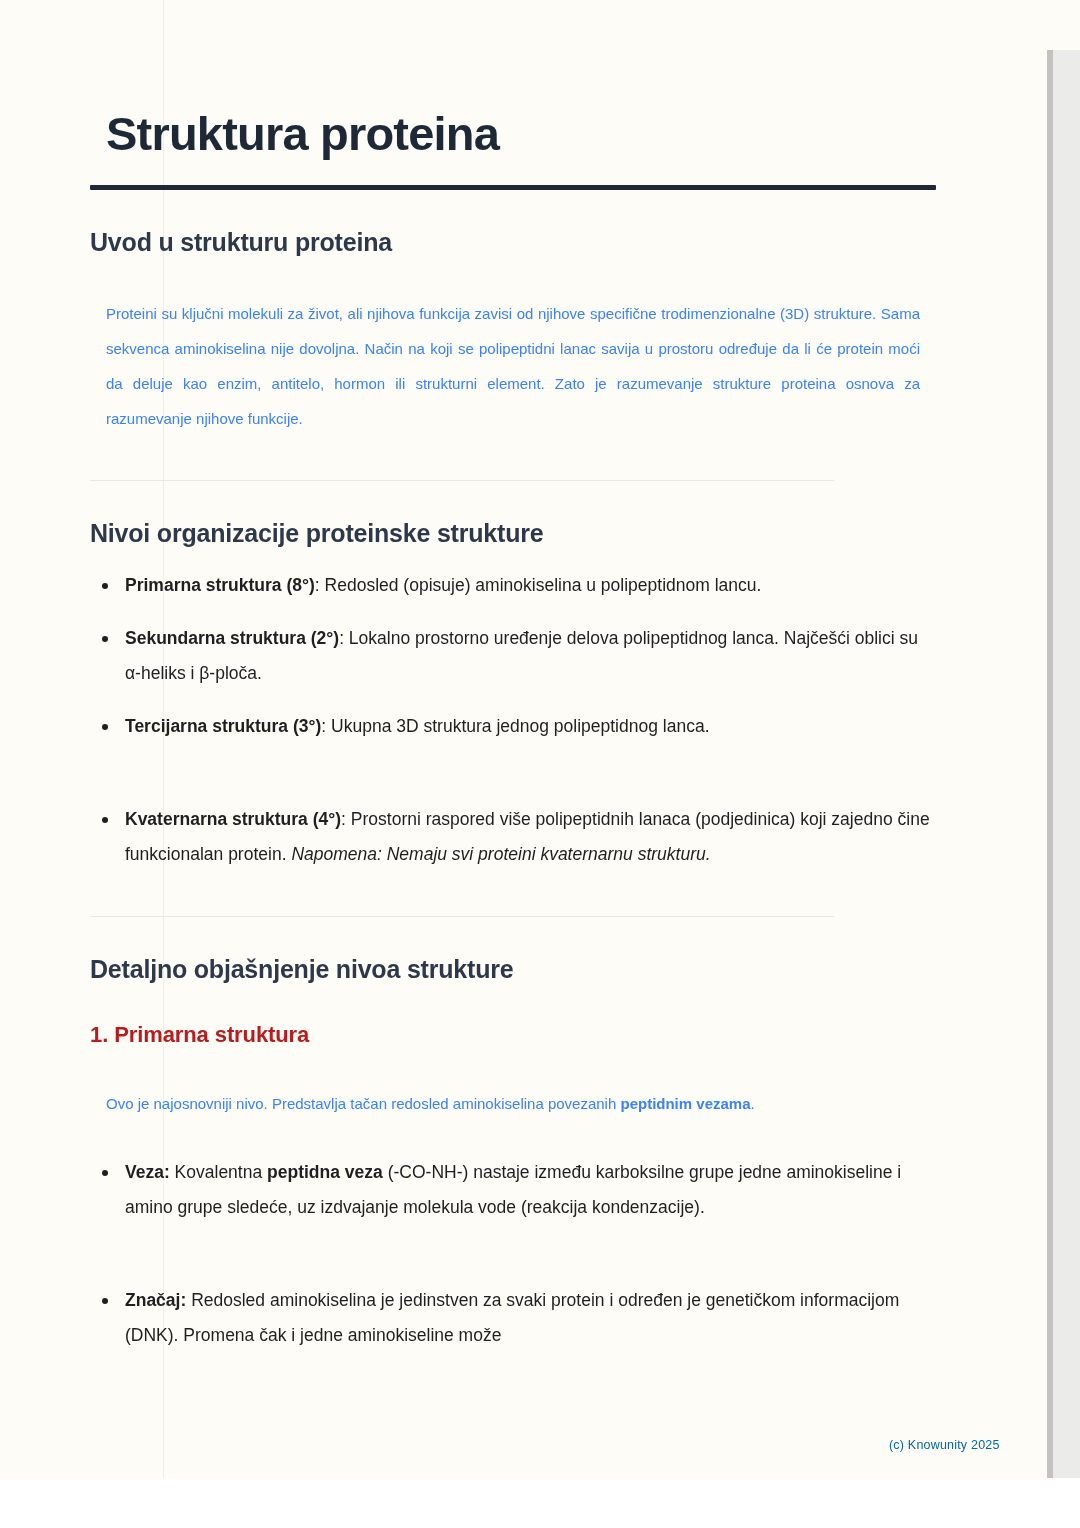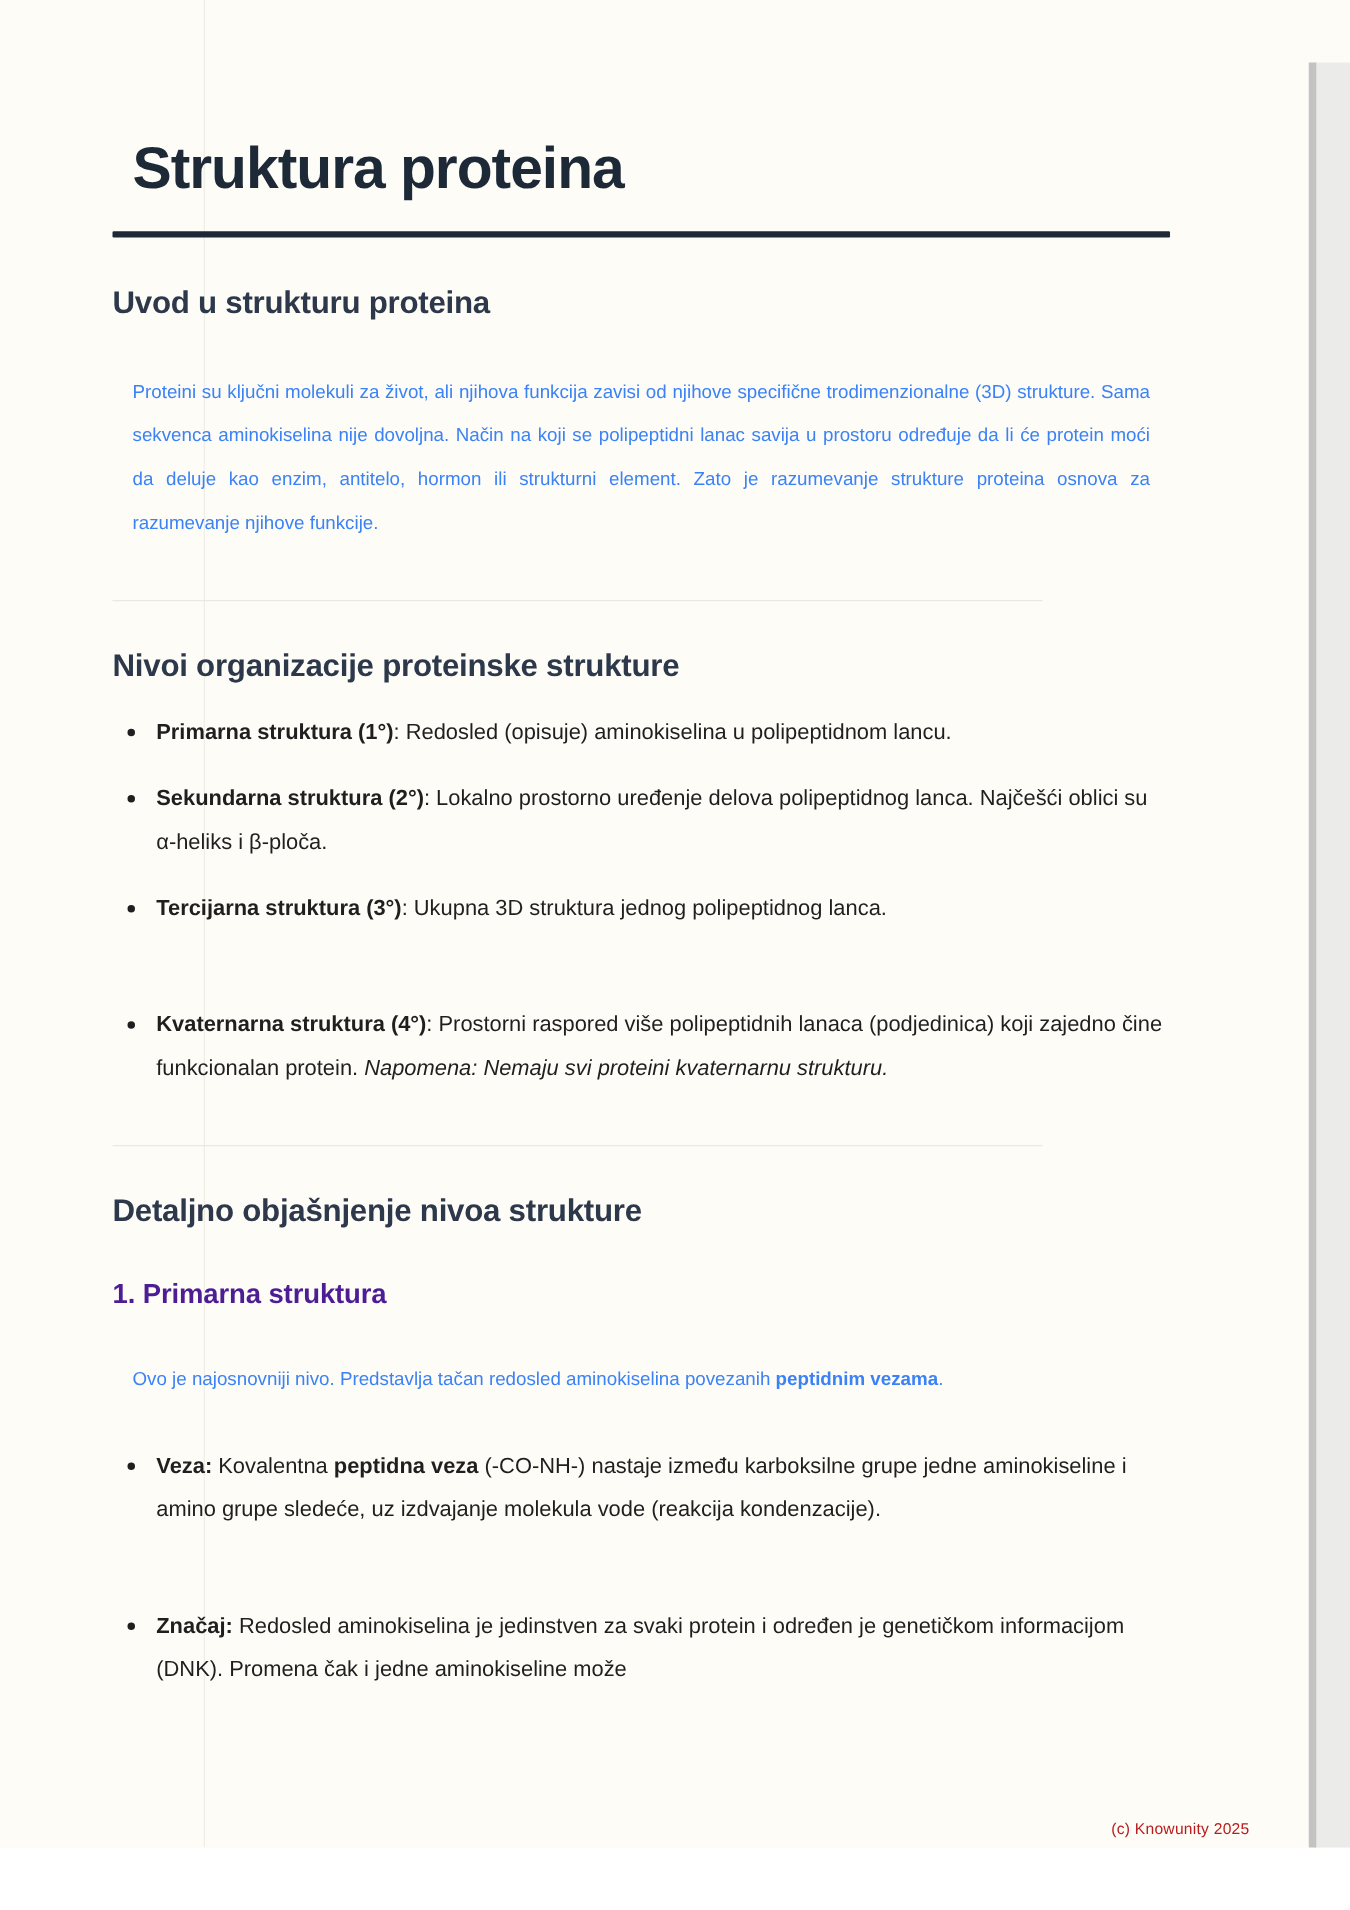--- a/index.html
+++ b/index.html
@@ -74,21 +74,21 @@
     letter-spacing: -0.2px;
     color: #2d394b;
   }
   h3.sub-heading {
     margin: 0;
     padding-top: 36px;
     font-size: 22px;
     line-height: 1.3;
     font-weight: 700;
     letter-spacing: -0.1px;
-    color: #4c1d95;
+    color: #b91c1c;
   }
 
   
   p.body-text {
     margin: 16px;
     padding-top: 22px;
     font-size: 15px;
     line-height: 35px;
     color: #3b82f6;
     text-align: justify;
@@ -137,24 +137,23 @@
     background: #eae8e2;
   }
 
   
   #watermark {
     position: absolute;
     left: 889px;
     top: 1438px;
     font-size: 12.5px;
     letter-spacing: 0.2px;
-    color: #b91c1c;
+    color: #0369a1;
     white-space: nowrap;
     pointer-events: none;
-    margin-top: 18px;
   }
 
   
   #scrollbar-track {
     position: absolute;
     right: 0;
     top: 50px;
     width: 27px;
     height: 1428px;
     background: #ebebe9;
@@ -183,21 +182,21 @@
 
     <h2 class="section-heading">Uvod u strukturu proteina</h2>
     <p class="body-text">Proteini su ključni molekuli za život, ali njihova funkcija zavisi od njihove specifične trodimenzionalne (3D) strukture. Sama sekvenca aminokiselina nije dovoljna. Način na koji se polipeptidni lanac savija u prostoru određuje da li će protein moći da deluje kao enzim, antitelo, hormon ili strukturni element. Zato je razumevanje strukture proteina osnova za razumevanje njihove funkcije.</p>
 
     <div class="section-divider"></div>
 
     <h2 class="section-heading">Nivoi organizacije proteinske strukture</h2>
 
     <ul class="bullet-list">
       <li>
-        <span class="b">Primarna struktura (1°)</span><span>: Redosled (opisuje) aminokiselina u polipeptidnom lancu.</span>
+        <span class="b">Primarna struktura (8°)</span><span>: Redosled (opisuje) aminokiselina u polipeptidnom lancu.</span>
       </li>
       <li>
         <span class="b">Sekundarna struktura (2°)</span><span>: Lokalno prostorno uređenje delova polipeptidnog lanca. Najčešći oblici su α-heliks i β-ploča.</span>
       </li>
       <li>
         <span class="b">Tercijarna struktura (3°)</span><span>: Ukupna 3D struktura jednog polipeptidnog lanca.</span>
       </li>
       <li>
         <span class="b">Kvaternarna struktura (4°)</span><span>: Prostorni raspored više polipeptidnih lanaca (podjedinica) koji zajedno čine funkcionalan protein. </span><span class="i">Napomena: Nemaju svi proteini kvaternarnu strukturu.</span>
       </li>

